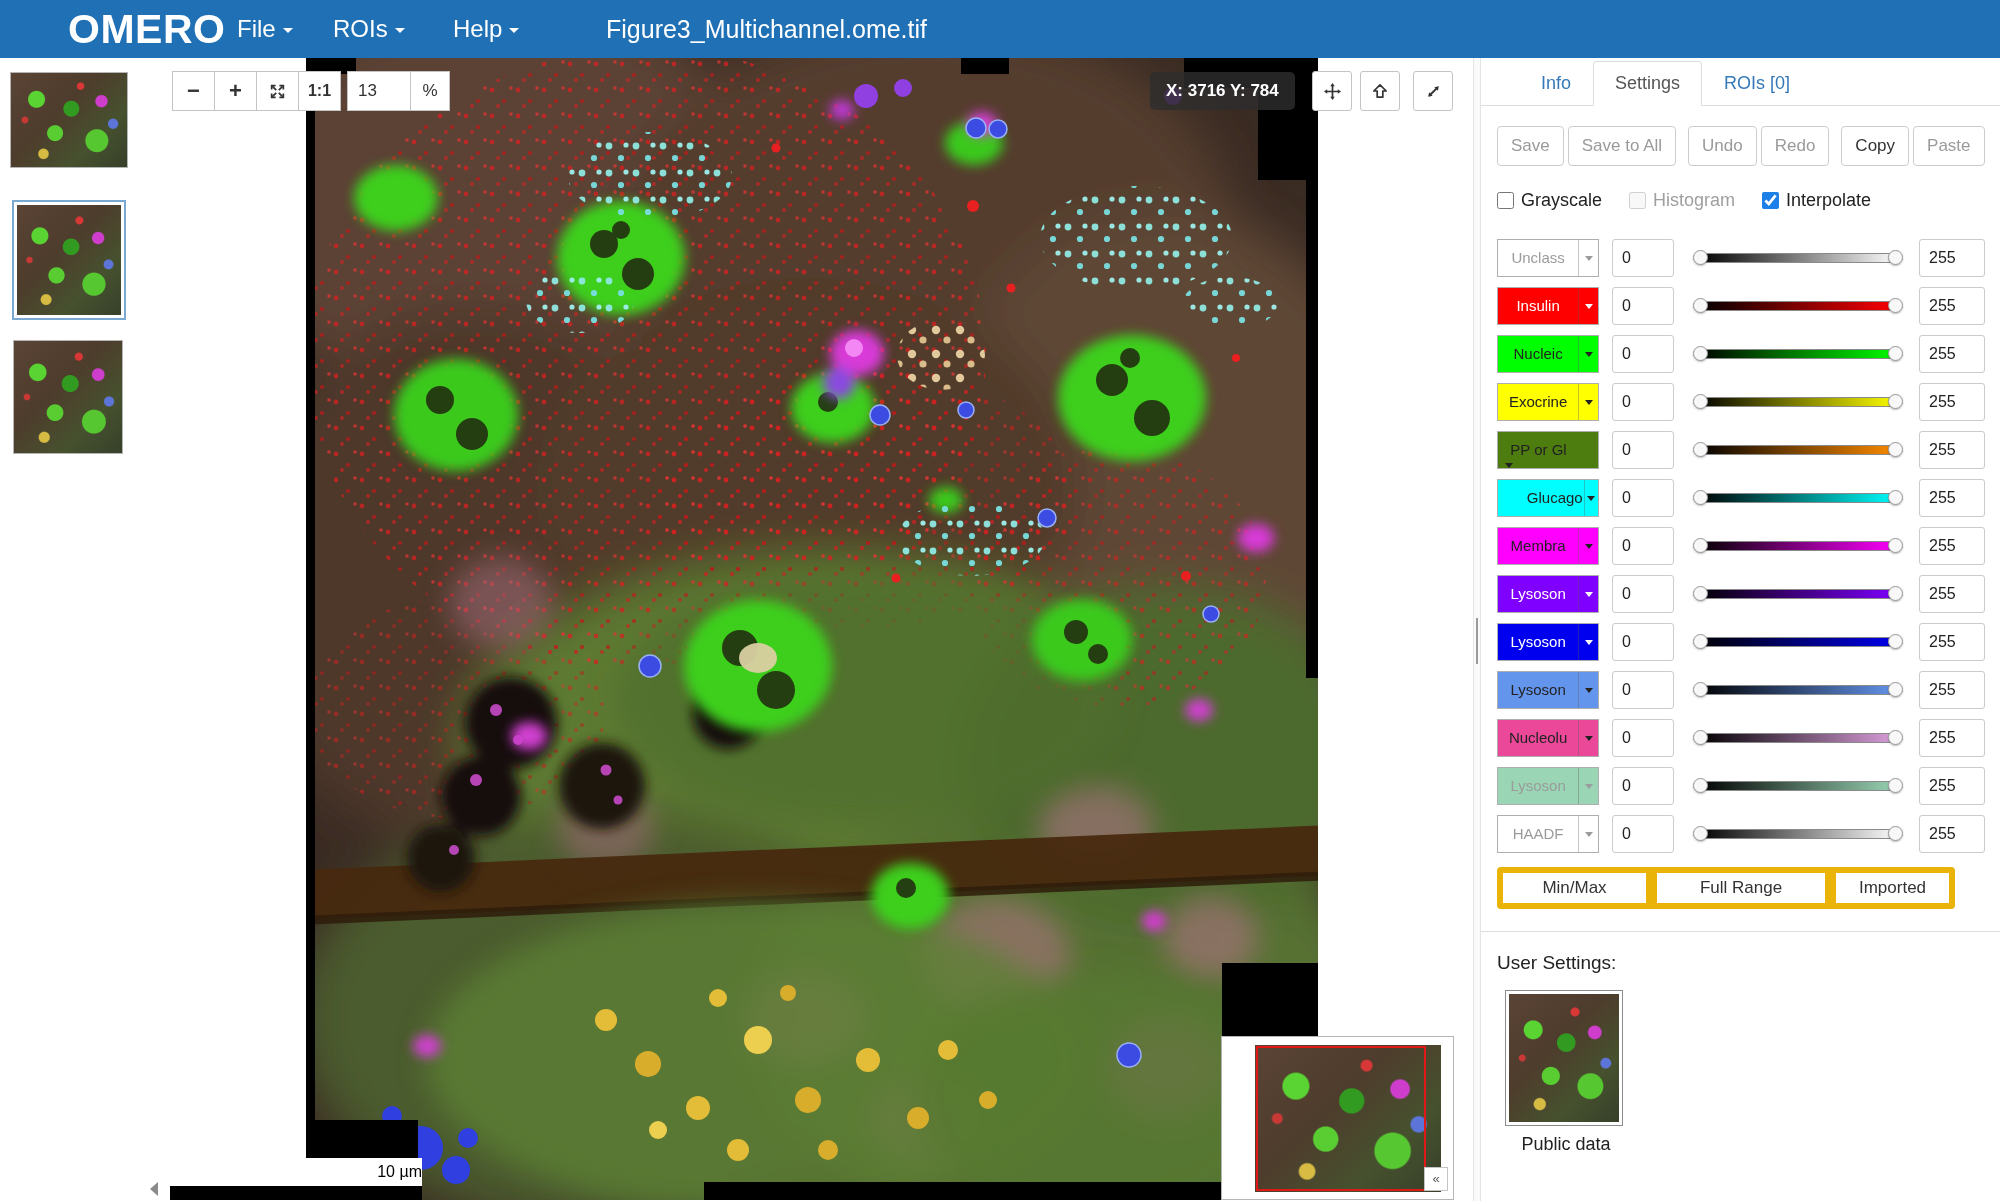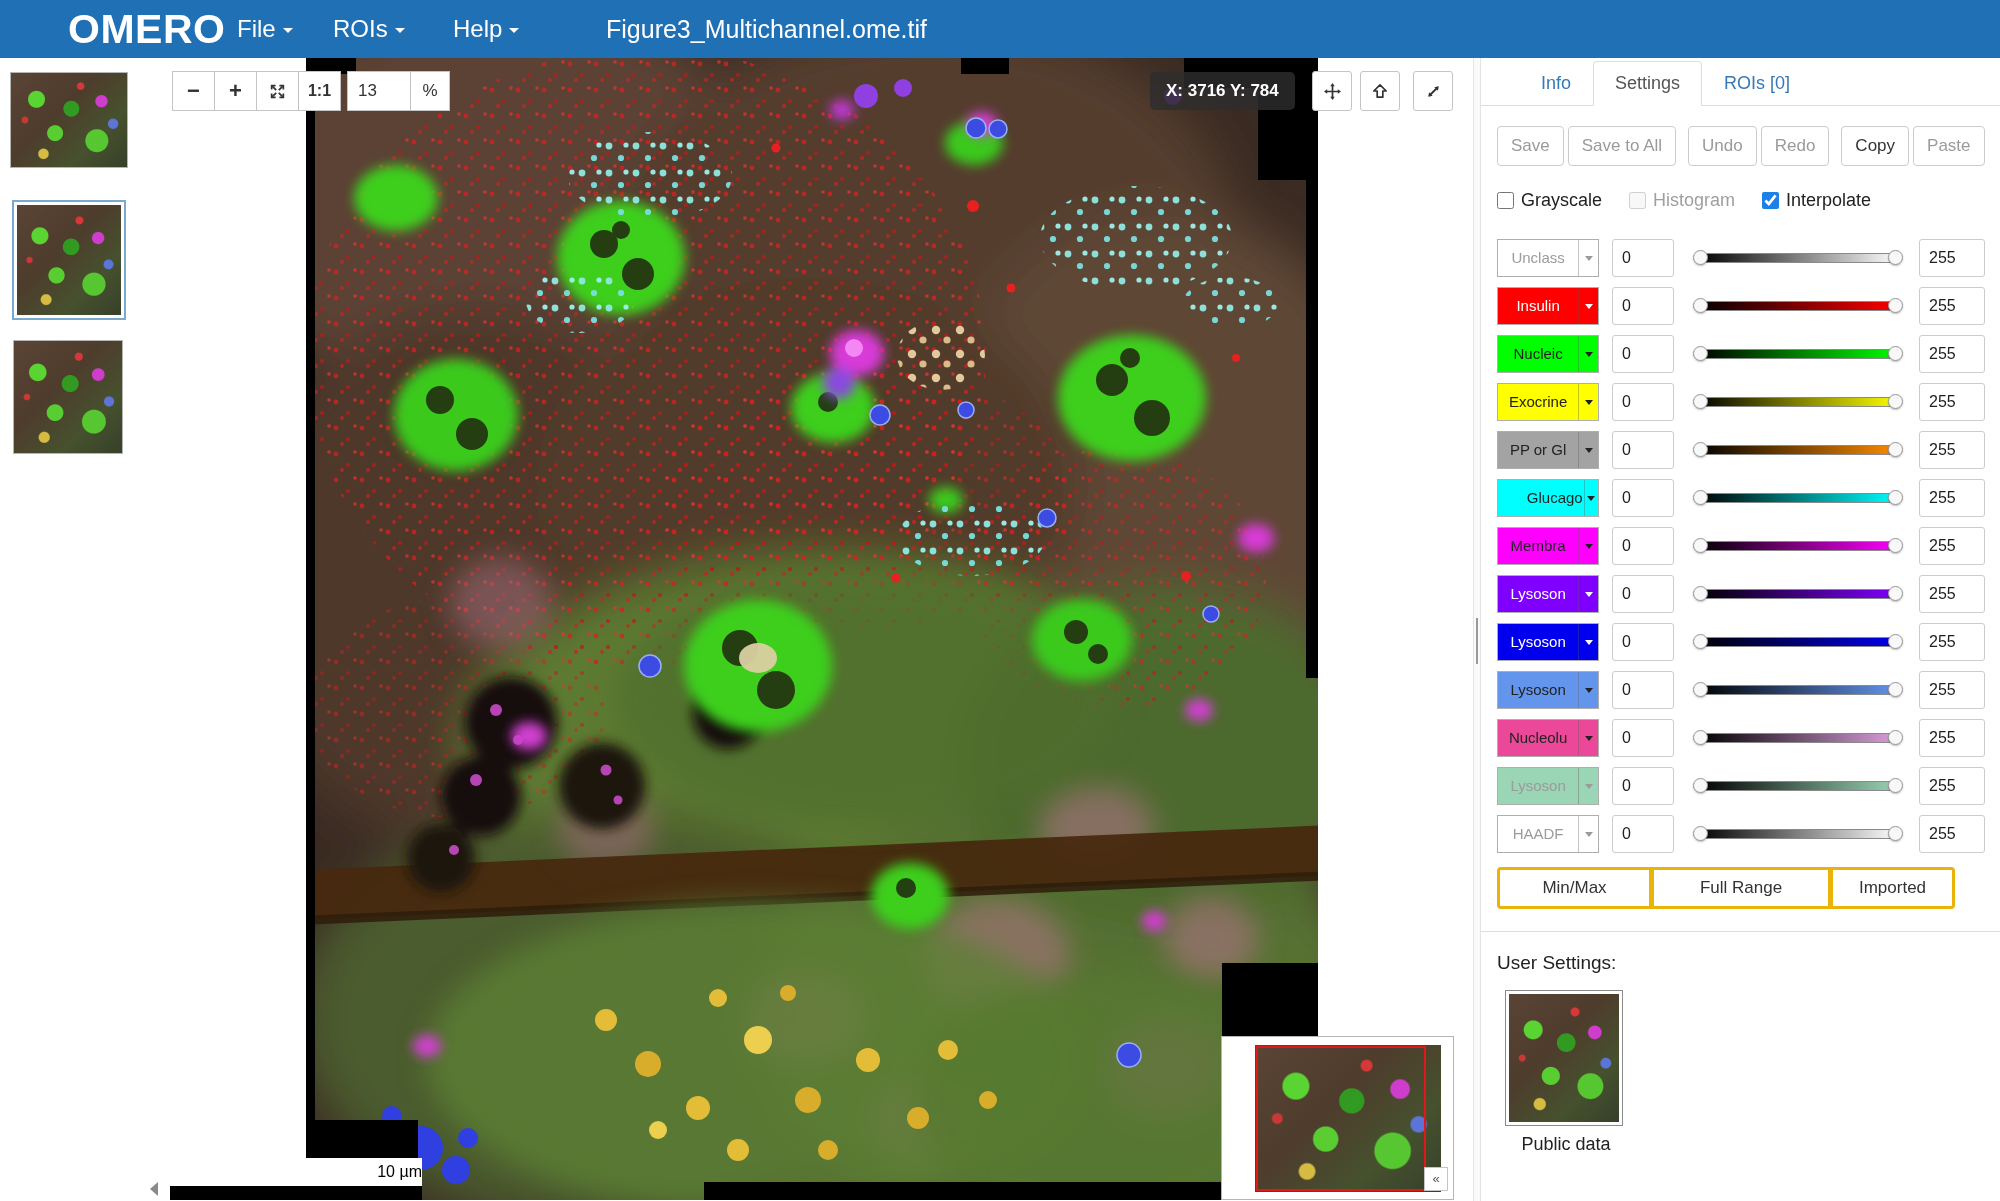--- a/index.html
+++ b/index.html
@@ -87,21 +87,21 @@
   .ch-caret-btn{width:19px;border-left:1px solid rgba(90,90,90,.35);display:flex;align-items:center;justify-content:center;cursor:pointer;}
   .ch-caret{width:0;height:0;border-left:4.5px solid transparent;border-right:4.5px solid transparent;border-top:5px solid #333;}
   .ch-input{position:absolute;top:0;height:38px;box-sizing:border-box;border:1px solid #ccc;border-radius:3px;font-size:16px;color:#222;padding:0 4px 0 9px;font-family:inherit;}
   .ch-start{left:115px;width:62px;}
   .ch-end{left:422px;width:66px;}
   .ch-slider{position:absolute;left:199px;top:14px;width:204px;height:10px;border-radius:5px;border:1px solid #8a8a8a;box-sizing:border-box;cursor:pointer;}
   .ch-handle{position:absolute;top:-4px;width:15px;height:15px;border-radius:50%;background:#f8f8f8;border:1px solid #999;box-sizing:border-box;box-shadow:0 1px 2px rgba(0,0,0,.25);cursor:ew-resize;}
   .ch-handle-left{left:-4px;}.ch-handle-right{right:-4px;}
 
   .range-row{display:flex;margin:14px 0 0 16px;}
-  .range-btn{height:42px;background:#fff;border:3px solid #eab308;font-size:17px;color:#333;margin-left:-1px;cursor:pointer;font-family:inherit;}
+  .range-btn{height:42px;background:#fff;border:6px solid #eab308;font-size:17px;color:#333;margin-left:-1px;cursor:pointer;font-family:inherit;}
   .range-btn:nth-child(1){width:155px;border-radius:4px 0 0 4px;margin-left:0;}
   .range-btn:nth-child(2){width:180px;}
   .range-btn:nth-child(3){width:125px;border-radius:0 4px 4px 0;}
 
   .divider{border:none;border-top:1px solid #ddd;margin:22px 0 0 0;}
   .user-settings-heading{margin:20px 0 0 16px;font-size:19px;color:#222;}
   .user-thumb{position:relative;margin:16px 0 0 24px;width:118px;height:136px;border:1px solid #8a8a8a;background:#fff;padding:3px;box-sizing:border-box;cursor:pointer;}
   .user-caption{width:130px;margin:8px 0 0 20px;text-align:center;font-size:18px;color:#222;}
 
   .icon-svg{display:block;}
@@ -461,21 +461,21 @@
     </div>
     <input class="ch-input ch-start" value="0" style="">
     <div class="ch-slider" style="background: linear-gradient(to right, rgb(0, 0, 0) 0%, rgb(255, 255, 0) 100%);">
       <span class="ch-handle ch-handle-left"></span>
       <span class="ch-handle ch-handle-right"></span>
     </div>
     <input class="ch-input ch-end" value="255" style="">
   </div>
 
   <div class="ch-row">
-    <div class="ch-btn-group" style="background: #a3a3a3;">
+    <div class="ch-btn-group" style="background: #4d7c0f; flex-direction: column;">
       <span class="ch-label" style="color: rgb(34, 34, 34);">PP or Gl</span>
       <span class="ch-caret-btn">
               <span class="ch-caret" style="border-top-color: rgb(34, 34, 34);"></span>
             </span>
     </div>
     <input class="ch-input ch-start" value="0" style="">
     <div class="ch-slider" style="background: linear-gradient(to right, rgb(0, 0, 0) 0%, rgb(255, 140, 0) 100%);">
       <span class="ch-handle ch-handle-left"></span>
       <span class="ch-handle ch-handle-right"></span>
     </div>

